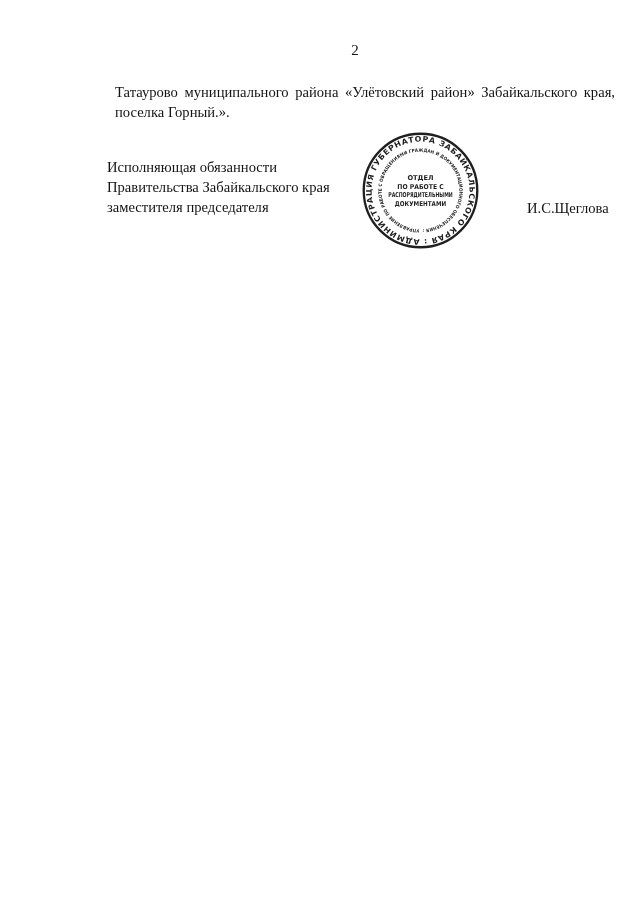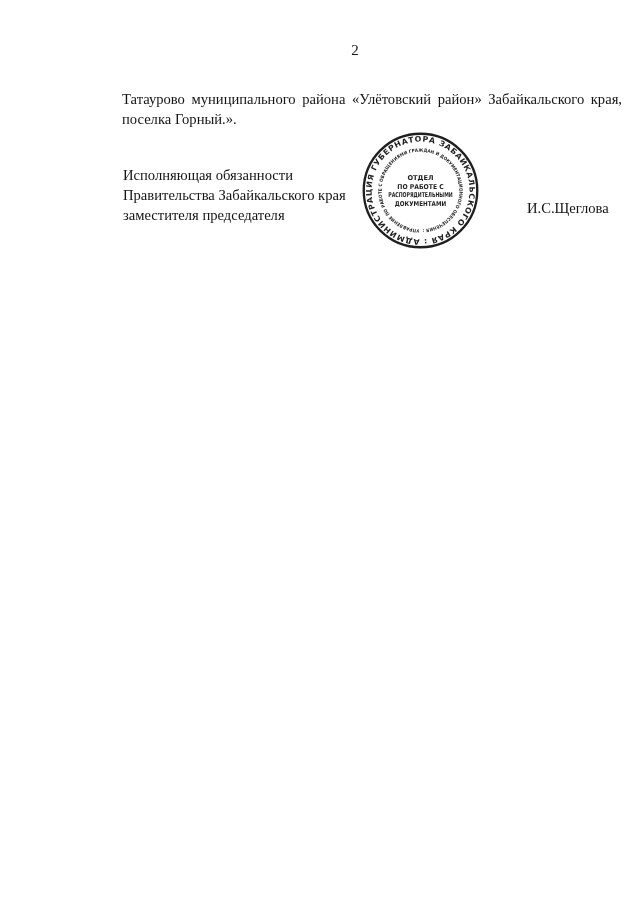--- a/index.html
+++ b/index.html
@@ -25,33 +25,32 @@
     padding-right: 20px;
     text-align: center;
     font-size: 15px;
     line-height: 18px;
   }
   .para {
     position: absolute;
     top: 74px;
     left: 107px;
     width: 500px;
-    margin: 15px;
+    margin: 8px;
     font-size: 14.6px;
     line-height: 20px;
     text-align: justify;
   }
   .sig-block {
     position: absolute;
-    top: 166px;
+    top: 158px;
     left: 107px;
     width: 270px;
     font-size: 14.6px;
     line-height: 19.8px;
-    margin-left: 16px;
   }
   .sig-name {
     position: absolute;
     top: 198px;
     left: 527px;
     font-size: 14.6px;
     line-height: 20px;
     white-space: nowrap;
   }
   .stamp {

